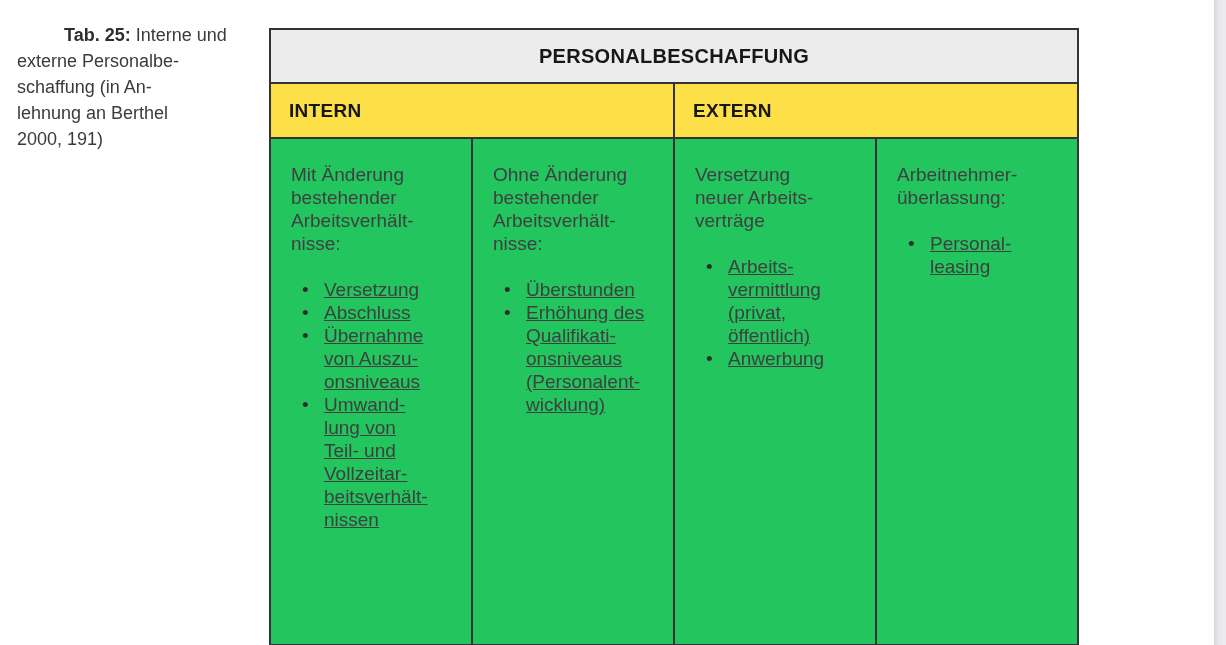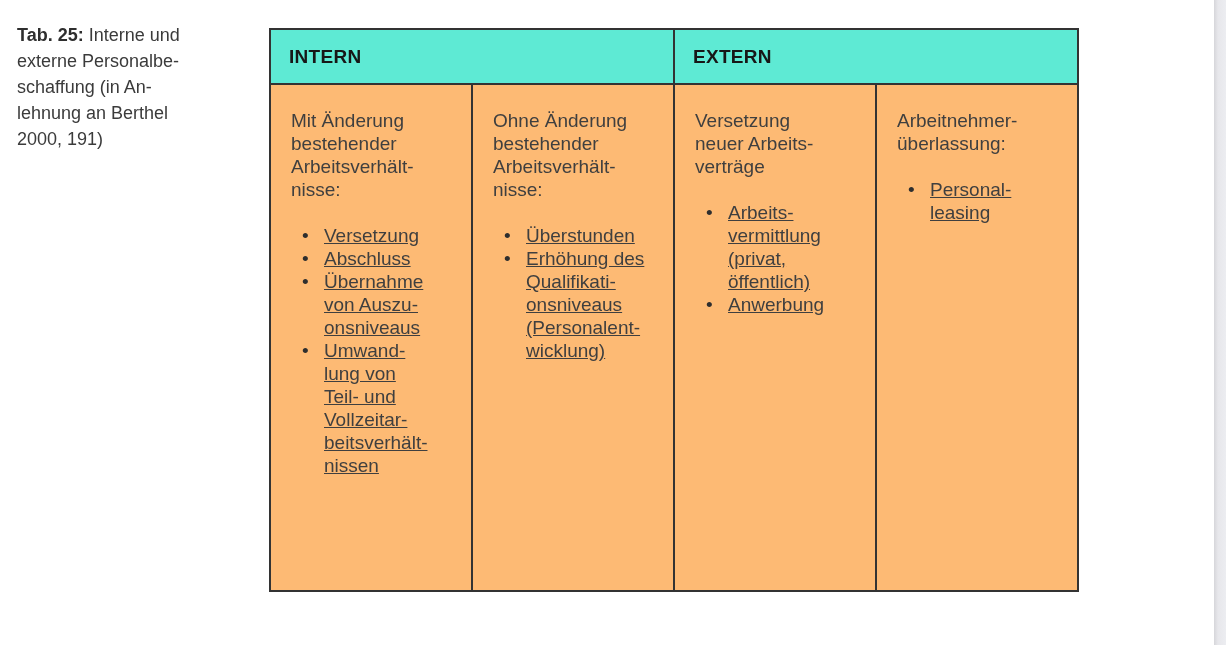--- a/index.html
+++ b/index.html
@@ -23,20 +23,21 @@
     top: 22px;
     width: 232px;
     font-size: 18px;
     line-height: 26px;
     color: #3b3b3b;
     white-space: pre-line;
   }
   .caption-label {
     font-weight: bold;
     color: #2e2e2e;
+    margin-left: 47px;
   }
 
   
   table.recruitment {
     position: absolute;
     left: 269px;
     top: 28px;
     border-collapse: collapse;
     table-layout: fixed;
     width: 808px;
@@ -51,32 +52,32 @@
     background: #ececec;
     font-size: 20px;
     font-weight: bold;
     color: #171717;
     text-align: center;
     letter-spacing: 0.3px;
     padding: 0;
   }
   th.group-header {
     height: 53px;
-    background: #5eead4;
+    background: #fde047;
     font-size: 19px;
     font-weight: bold;
     color: #171717;
     text-align: left;
     padding: 0 0 0 18px;
     letter-spacing: 0.3px;
   }
   td.body-cell {
     height: 469px;
     vertical-align: top;
-    background: #fdba74;
+    background: #22c55e;
     padding: 24px 10px 12px 20px;
     font-size: 19px;
     line-height: 23px;
     color: #3f3f3f;
   }
   .cell-intro {
     margin: 0;
     white-space: pre-line;
   }
   ul.bullet-list {
@@ -120,20 +121,23 @@
 2000, 191)</span></aside>
 
   <table class="recruitment">
     <colgroup>
       <col>
         <col>
         <col>
         <col>
     </colgroup>
     <thead>
+      <tr>
+        <th colspan="4" class="table-title">PERSONALBESCHAFFUNG</th>
+      </tr>
       <tr>
         <th colspan="2" class="group-header">INTERN</th>
         <th colspan="2" class="group-header">EXTERN</th>
       </tr>
     </thead>
     <tbody>
       <tr>
         <td class="body-cell">
           <p class="cell-intro">Mit Änderung
 bestehender

